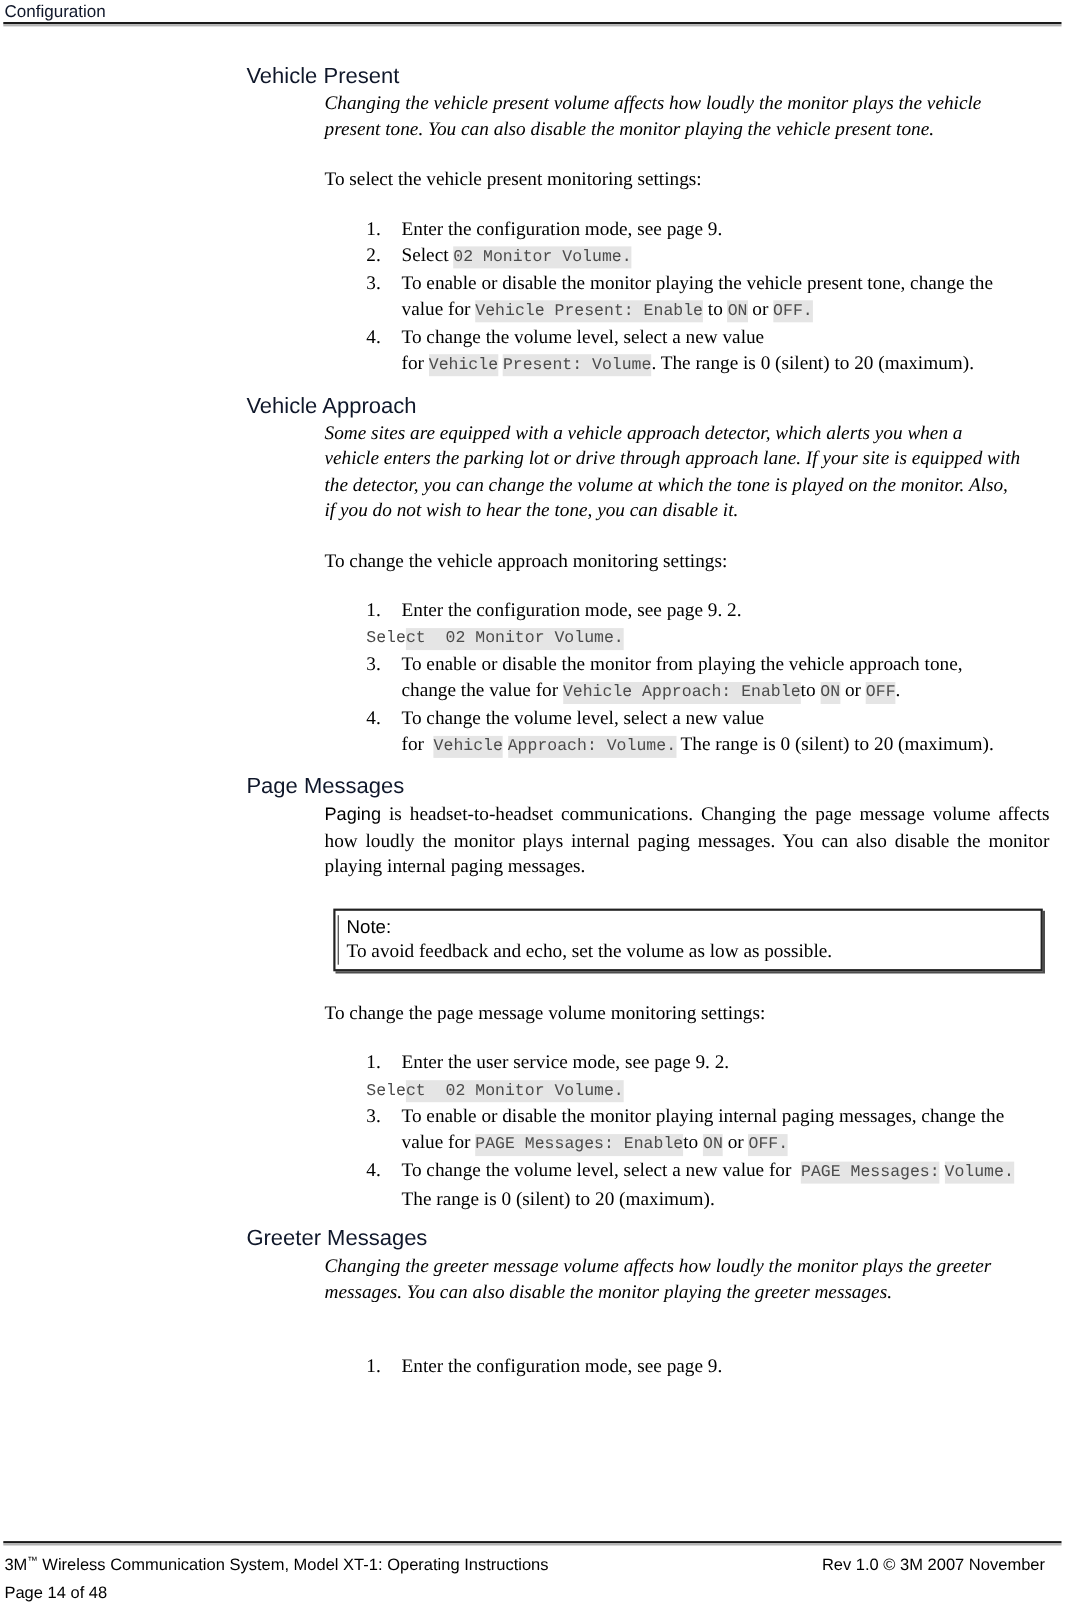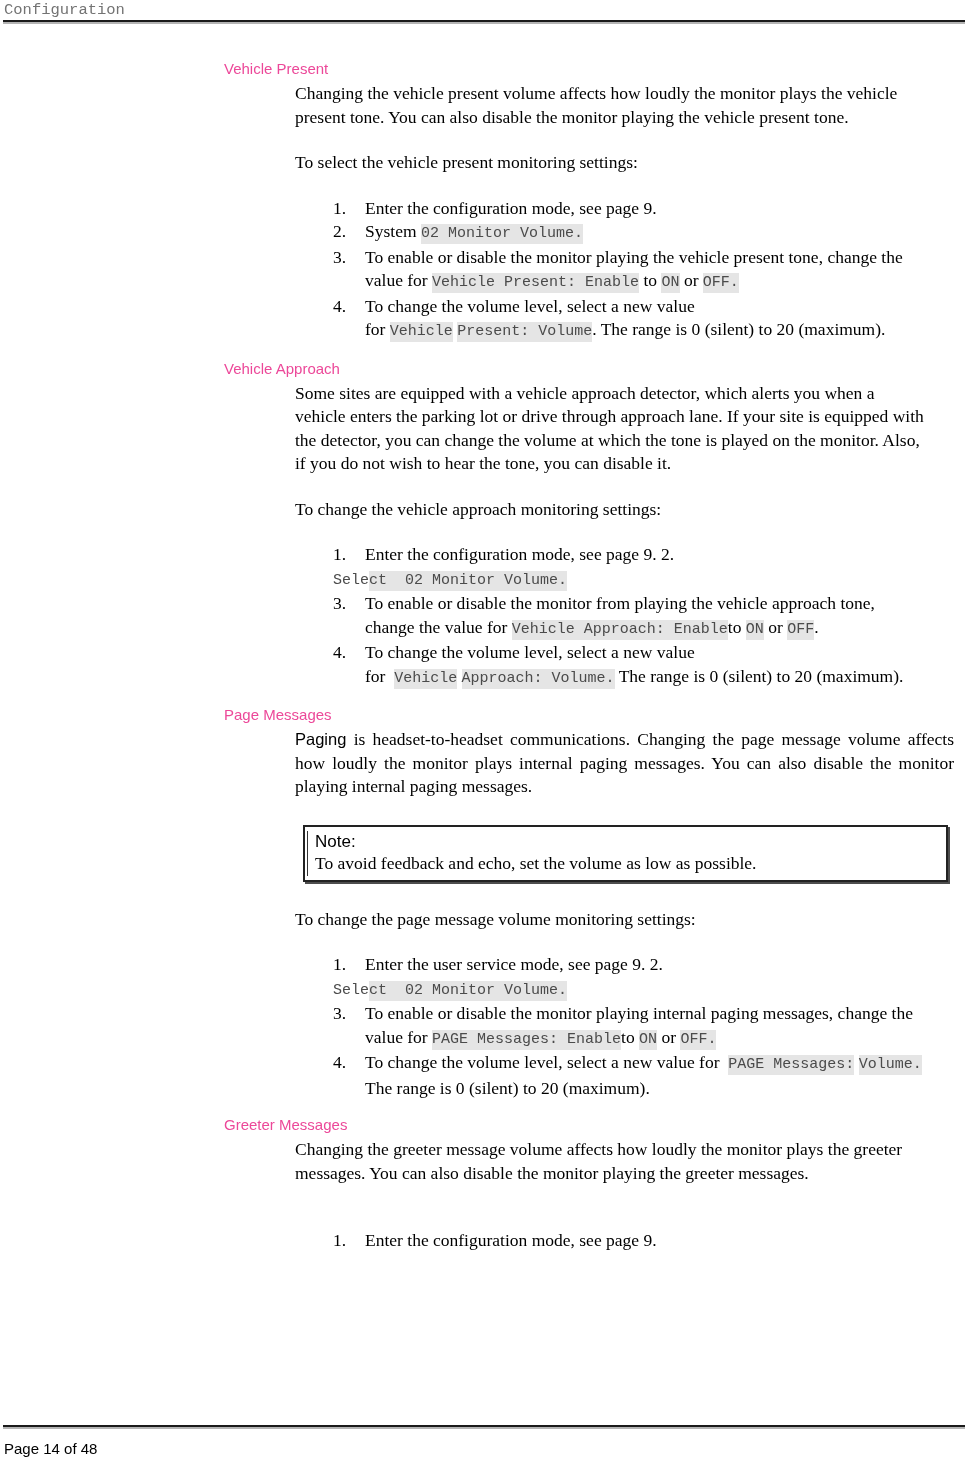--- a/index.html
+++ b/index.html
@@ -17,67 +17,67 @@
   }
 
   
   .page-header {
     position: absolute;
     top: 0;
     left: 0;
     width: 968px;
   }
   .header-title {
-    font-family: Liberation Mono, monospace;
+    font-family: Liberation Sans, sans-serif;
     font-size: 15.5px;
     line-height: 17px;
     padding: 2px 0 1px 4px;
-    color: #737373;
+    color: #0f172a;
     white-space: nowrap;
   }
   .header-rule {
     width: 962px;
     margin-left: 3px;
     border-top: 2px solid #1a1a1a;
     border-bottom: 2px solid #b4b4b4;
     height: 0;
   }
 
   
   .content {
     position: absolute;
     top: 58px;
     left: 0;
     width: 968px;
   }
 
   h2.section-heading {
     font-family: "Liberation Sans", "DejaVu Sans", sans-serif;
-    font-size: 15px;
+    font-size: 20px;
     font-weight: normal;
     line-height: 22px;
     margin: 0 0 2px 0;
     padding-left: 224px;
-    color: #ec4899;
+    color: #0f172a;
   }
   .sec-gap { height: 14px; }
 
   p.body-para {
     margin: 0;
     padding-left: 295px;
     padding-right: 42px;
     font-size: 17.5px;
     line-height: 23.5px;
     text-align: left;
   }
   p.body-para.justify {
     text-align: justify;
     padding-right: 14px;
   }
-  p.body-para.tight { padding-right: 40px; }
+  p.body-para.tight { padding-right: 40px; font-style: italic; }
 
   .para-gap { height: 22px; }
   .para-gap-lg { height: 26px; }
 
   
   ol.steps {
     margin: 0;
     padding: 0;
     list-style: none;
   }
@@ -207,21 +207,21 @@
   <p class="body-para tight">Changing the vehicle present volume affects how loudly the monitor plays the vehicle present tone.  You can also disable the monitor playing the vehicle present tone.</p>
   <div class="para-gap"></div>
   <p class="body-para">To select the vehicle present monitoring settings:</p>
   <div class="para-gap"></div>
 
   <ol class="steps">
     <li>
       <span class="num">1.</span><span>Enter the configuration mode, see page 9.</span>
     </li>
     <li>
-      <span class="num">2.</span><span>System</span><span>&nbsp;</span><code class="hl">02 Monitor Volume.</code>
+      <span class="num">2.</span><span>Select</span><span>&nbsp;</span><code class="hl">02 Monitor Volume.</code>
     </li>
     <li>
       <span class="num">3.</span><span>To enable or disable the monitor playing the vehicle present tone, change the value for</span><span>&nbsp;</span><code class="hl">Vehicle Present: Enable</code><span>&nbsp;</span><span>to</span><span>&nbsp;</span><code class="hl">ON</code><span>&nbsp;</span><span>or</span><span>&nbsp;</span><code class="hl">OFF.</code>
     </li>
     <li>
       <span class="num">4.</span><span>To change the volume level, select a new value for</span><span>&nbsp;</span><code class="hl">Vehicle</code><span>&nbsp;</span><code class="hl">Present: Volume</code><span>.  The range is 0 (silent) to 20 (maximum).</span>
     </li>
   </ol>
 
   <div class="sec-gap"></div>
@@ -284,14 +284,18 @@
   <ol class="steps">
     <li>
       <span class="num">1.</span><span>Enter the configuration mode, see page 9.</span>
     </li>
   </ol>
 
 </div>
 
 <div class="page-footer">
   <div class="footer-rule"></div>
+  <div class="footer-row">
+    <span class="footer-left"><span>3M</span><sup class="tm">™</sup><span> Wireless Communication System, Model XT-1: Operating Instructions</span></span>
+    <span class="footer-right">Rev 1.0 © 3M 2007 November</span>
+  </div>
   <div class="footer-page">Page 14 of 48</div>
 </div>
 
 </body></html>

